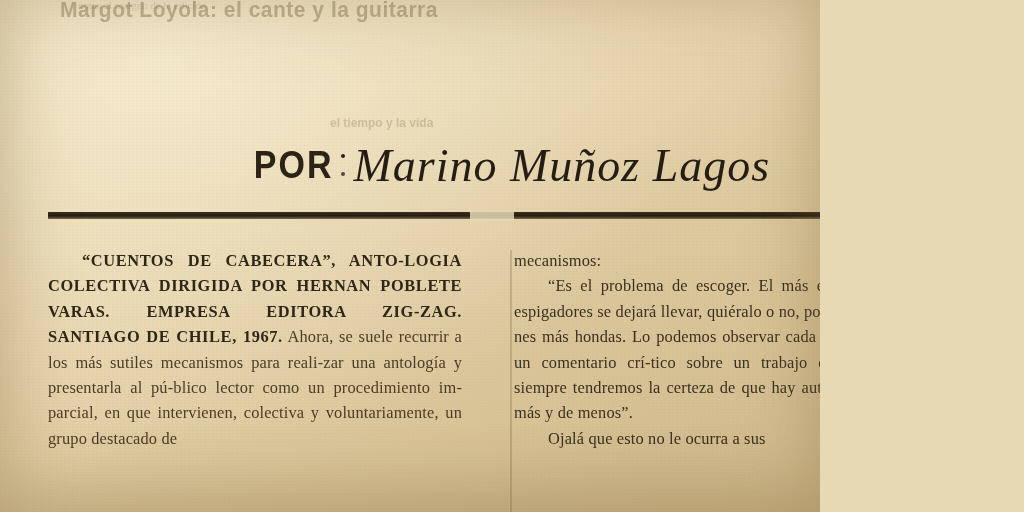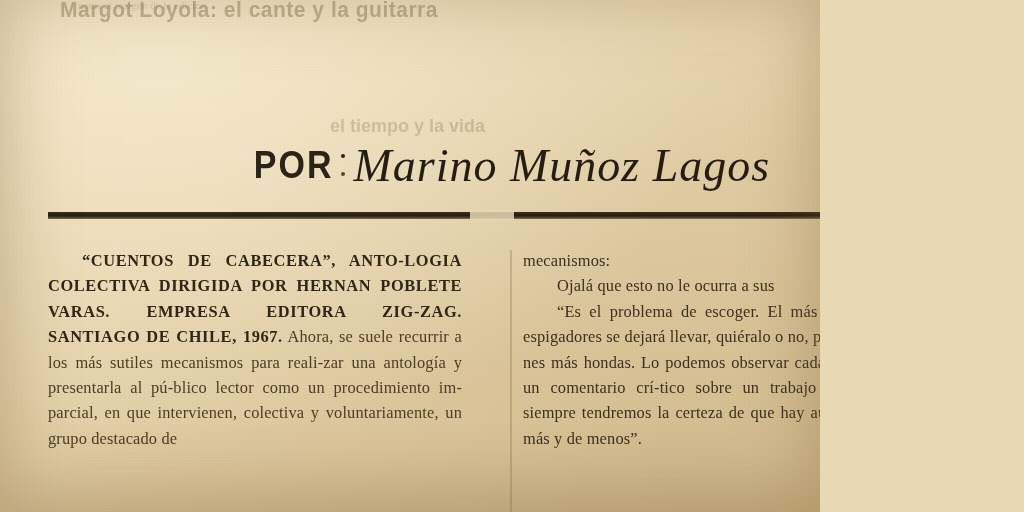--- a/index.html
+++ b/index.html
@@ -57,21 +57,21 @@
     overflow: hidden;
     transform: scaleY(1.05);
   }
   .bleed-2 {
     position: absolute;
     top: 116px;
     left: 330px;
     color: rgba(90,70,40,0.22);
     font-family: "Liberation Sans", sans-serif;
     font-weight: 700;
-    font-size: 18px;
+    font-size: 12px;
     white-space: nowrap;
   }
   .bleed-3 {
     position: absolute;
     top: 1px;
     left: 78px;
     width: 150px;
     height: 26px;
     color: rgba(90,70,40,0.17);
     font-family: "Liberation Serif", serif;
@@ -175,21 +175,21 @@
   }
 
   
   .columns {
     position: absolute;
     left: 48px;
     top: 248px;
     width: 928px;
     height: 264px;
     display: flex;
-    gap: 9px;
+    gap: 0;
   }
   .col {
     width: 430px;
     padding-right: 16px;
     box-sizing: border-box;
   }
   .col + .col { margin-left: 36px; }
 
   .gutter-rule {
     position: absolute;
@@ -243,21 +243,21 @@
   <div class="gutter-rule"></div>
 
   <div class="columns">
 
     <div class="col col-left">
       <p class="indent"><span class="lead-caps">“CUENTOS DE CABECERA”, ANTO-LOGIA COLECTIVA DIRIGIDA POR HERNAN POBLETE VARAS. EMPRESA EDITORA ZIG-ZAG. SANTIAGO DE CHILE, 1967.</span><span class="soft"> Ahora, se suele recurrir a los más sutiles mecanismos para reali-zar una antología y presentarla al pú-blico lector como un procedimiento im-parcial, en que intervienen, colectiva y voluntariamente, un grupo destacado de</span></p>
     </div>
 
     <div class="col col-right">
       <p>mecanismos:</p>
+      <p class="indent">“Es el problema de escoger. El más ecléctico de los espigadores se dejará llevar, quiéralo o no, por sus inclinacio-nes más hondas. Lo podemos observar cada vez que leemos un comentario crí-tico sobre un trabajo de esta índole: siempre tendremos la certeza de que hay autores y obras de más y de menos”.</p>
       <p class="indent">Ojalá que esto no le ocurra a sus</p>
-      <p class="indent">“Es el problema de escoger. El más ecléctico de los espigadores se dejará llevar, quiéralo o no, por sus inclinacio-nes más hondas. Lo podemos observar cada vez que leemos un comentario crí-tico sobre un trabajo de esta índole: siempre tendremos la certeza de que hay autores y obras de más y de menos”.</p>
     </div>
 
   </div>
 
   <div class="grain"></div>
   <div class="vignette"></div>
 </div>
 
 </body></html>

